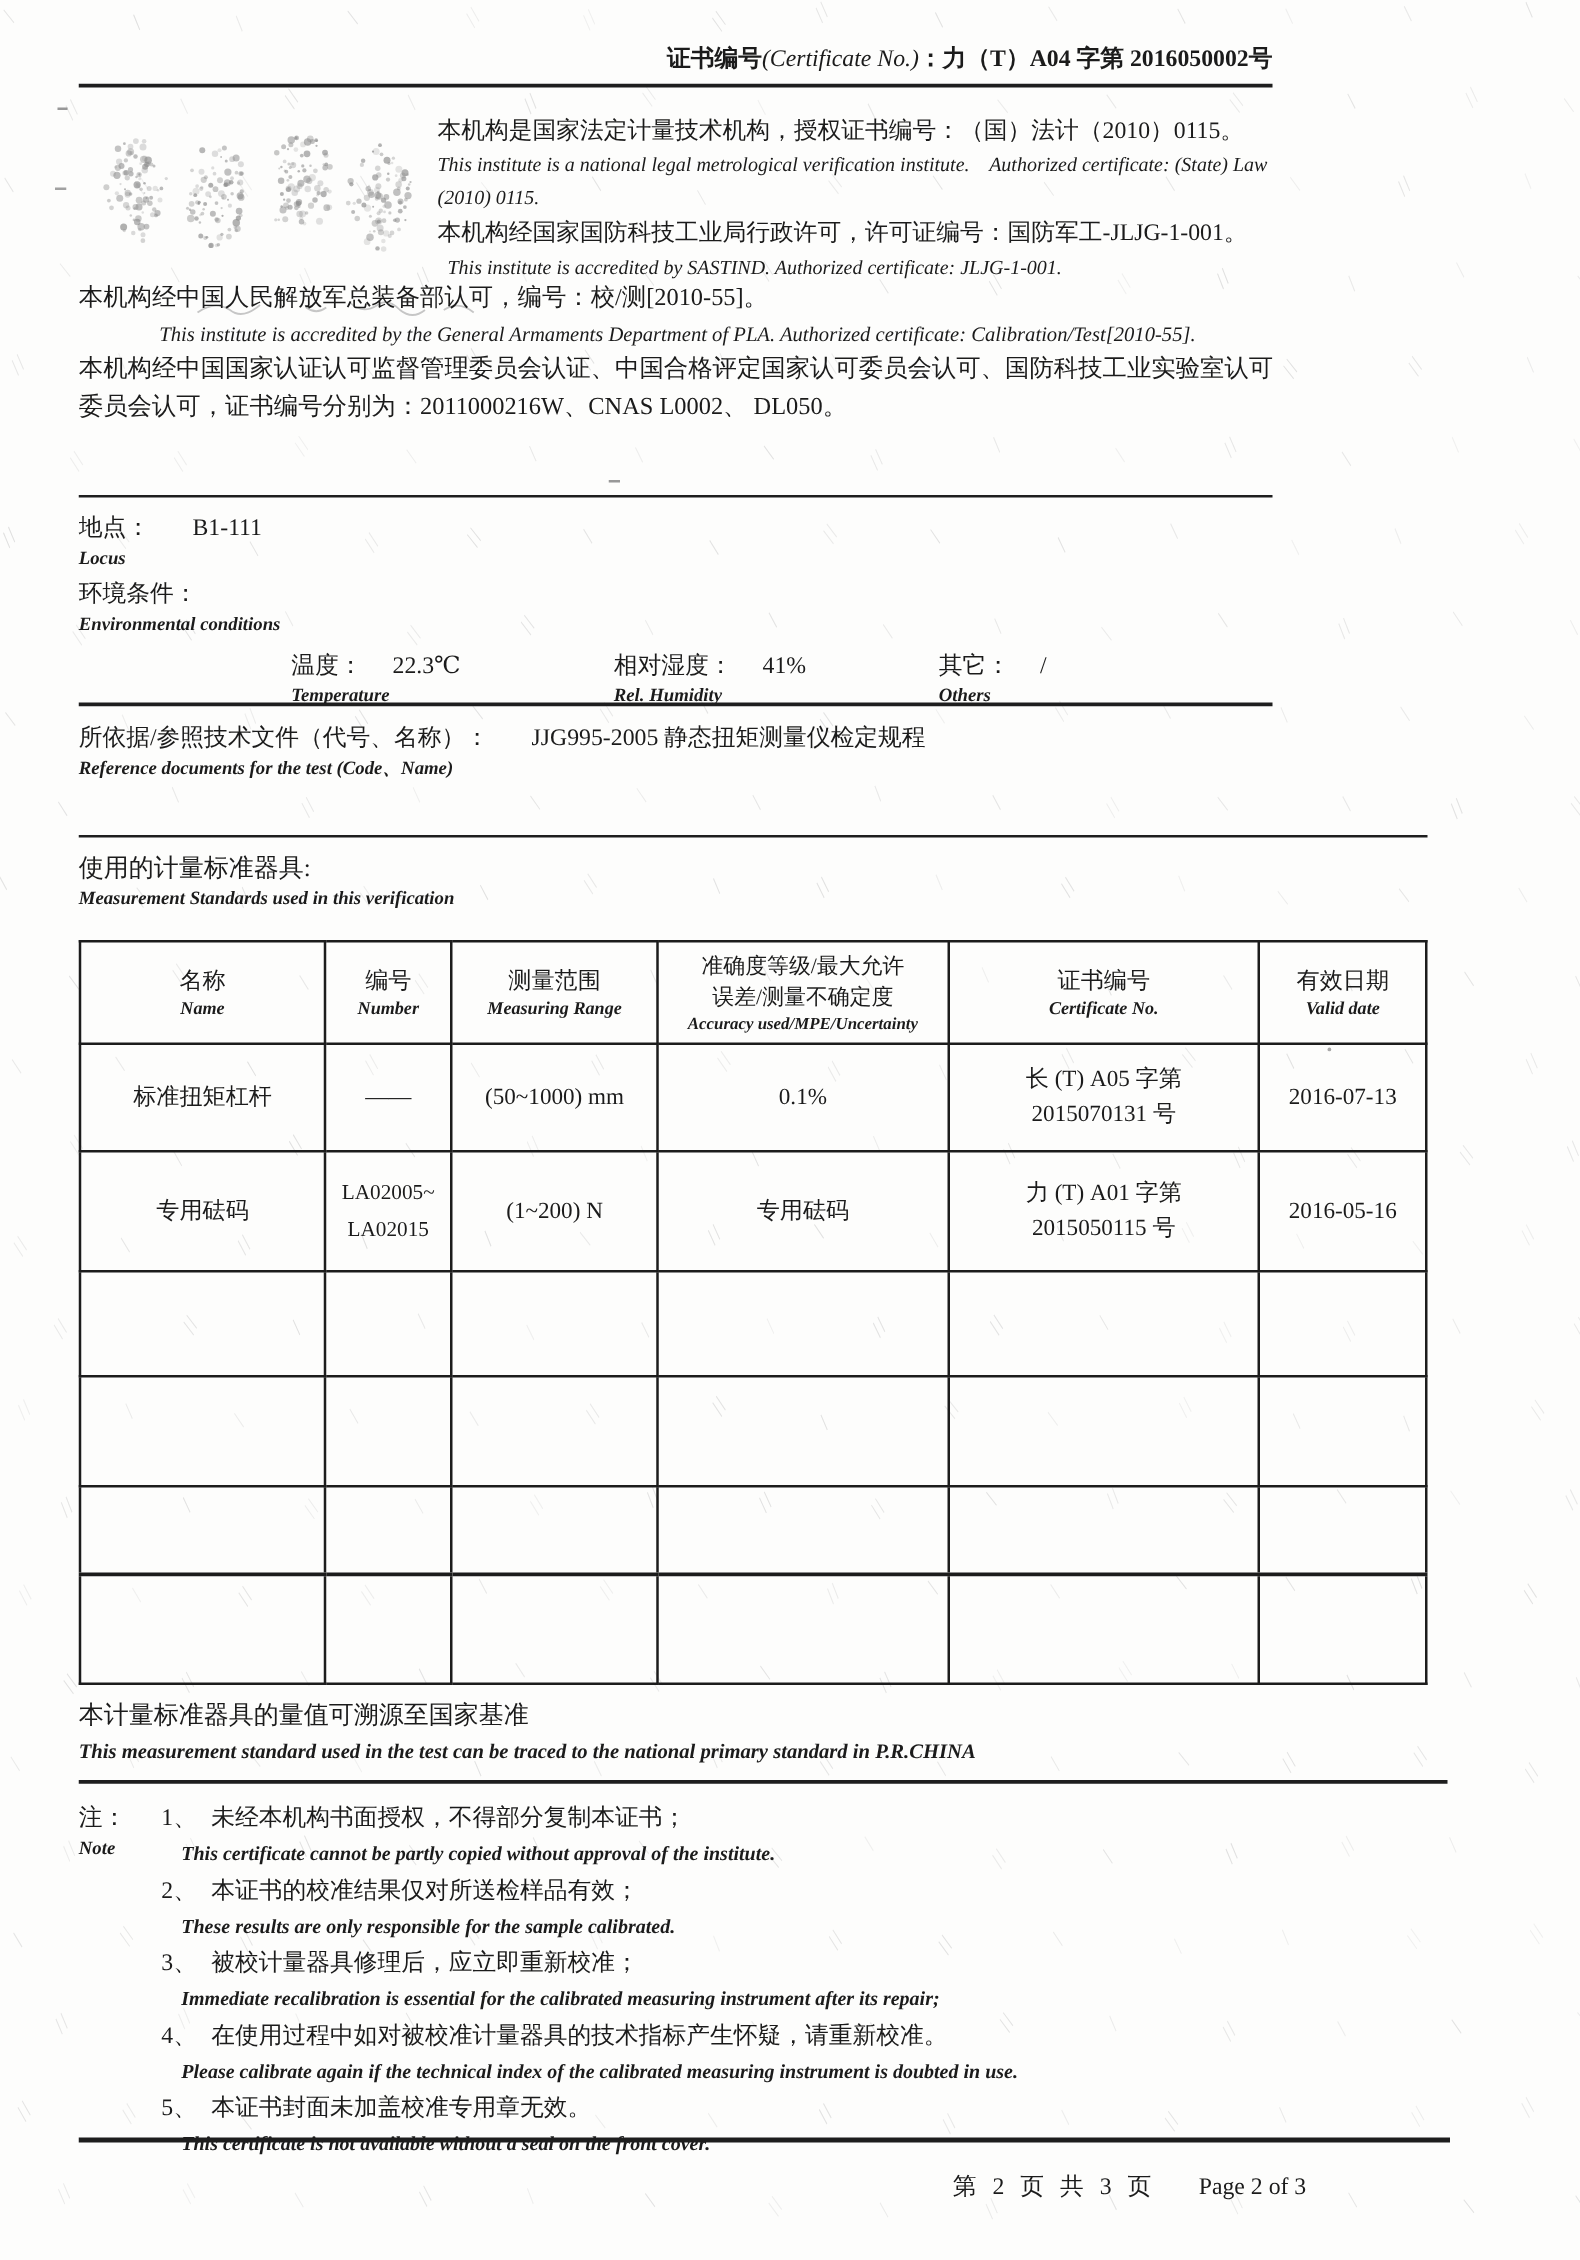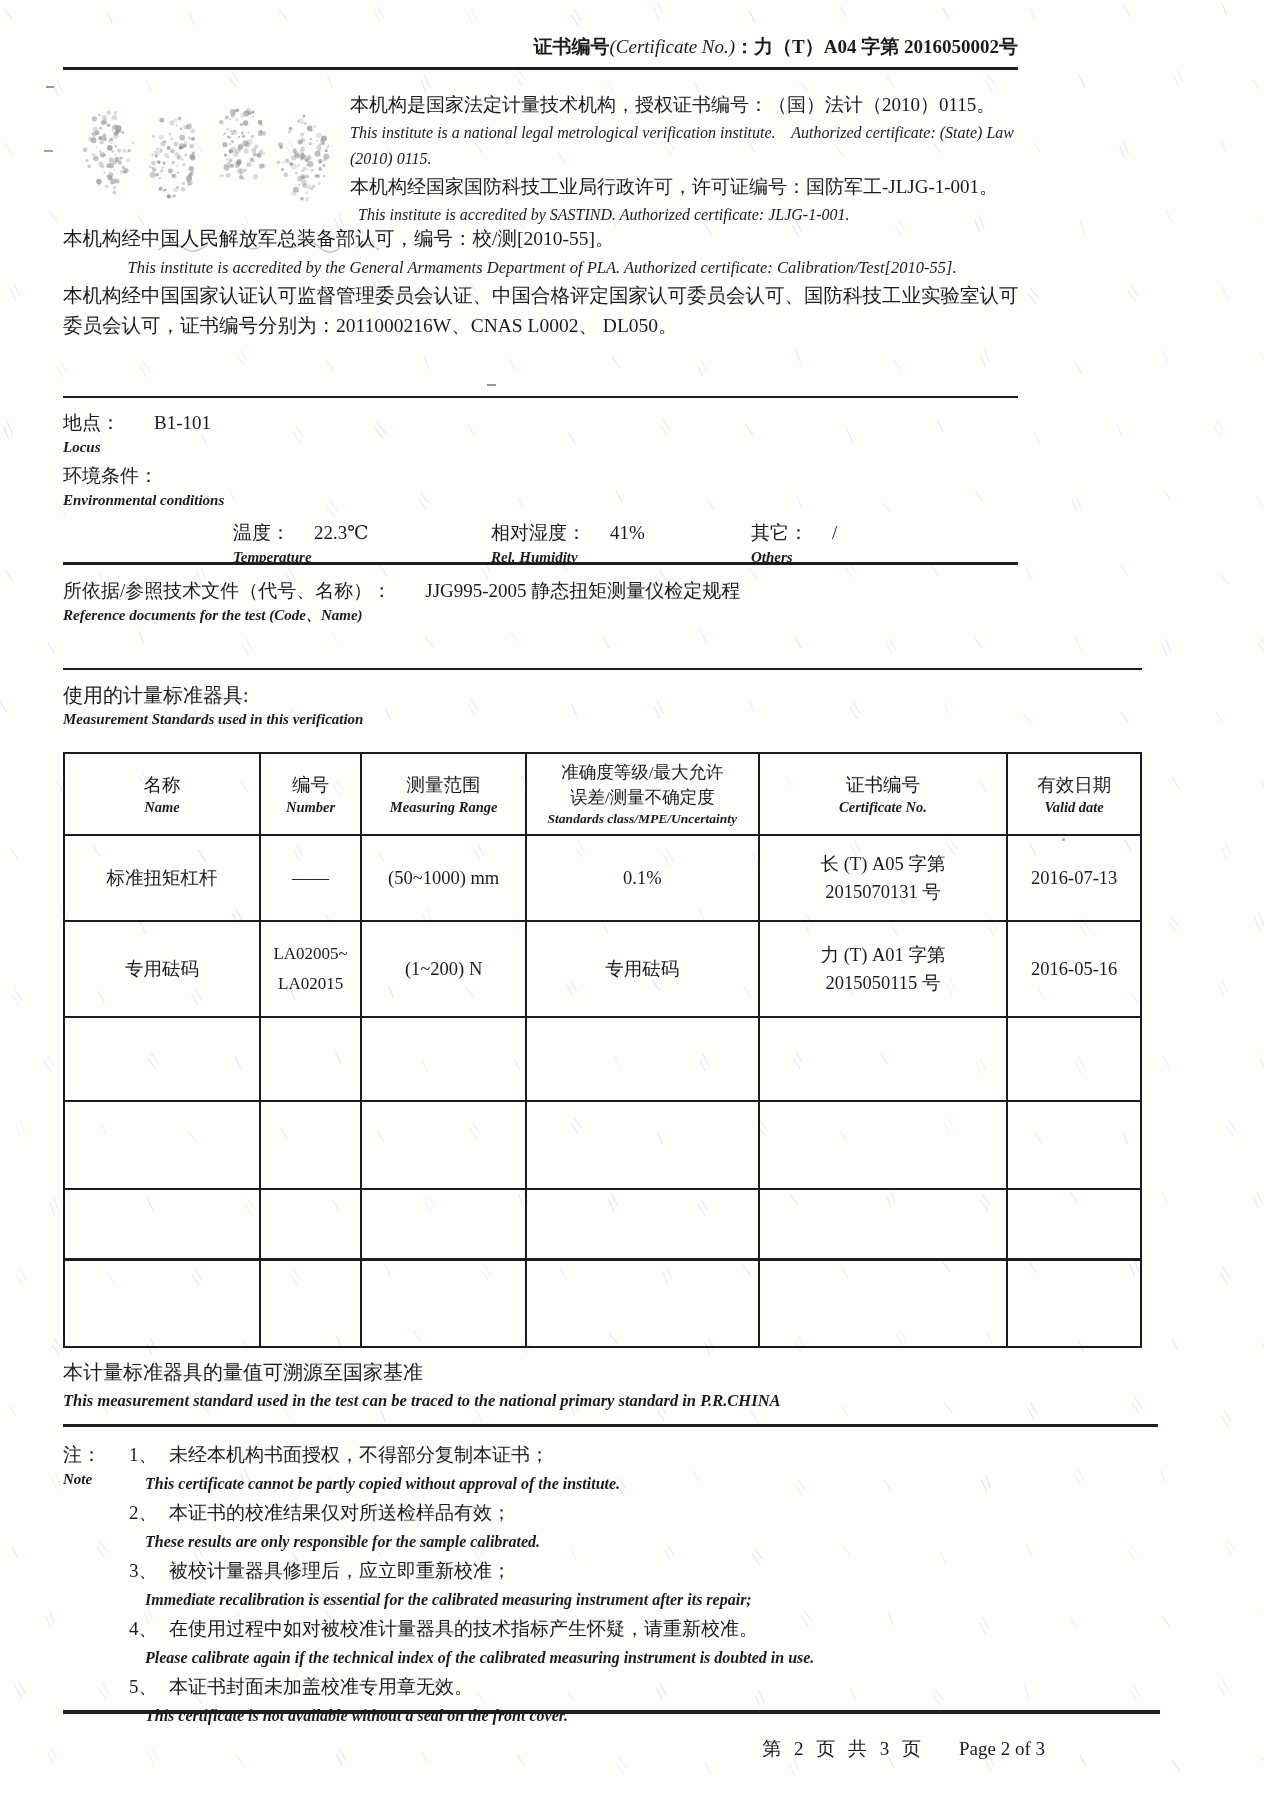--- a/index.html
+++ b/index.html
@@ -814,21 +814,21 @@
     <div class="abs accf">
       <div class="cnL">本机构经中国人民解放军总装备部认可，编号：校/测[2010-55]。</div>
       <div class="en">This institute is accredited by the General Armaments Department of PLA. Authorized certificate: Calibration/Test[2010-55].</div>
       <div class="cnL">本机构经中国国家认证认可监督管理委员会认证、中国合格评定国家认可委员会认可、国防科技工业实验室认可委员会认可，证书编号分别为：2011000216W、CNAS L0002、 DL050。</div>
     </div>
 
     <div class="rule" style="top:396px;left:63px;width:955px;height:2px;"></div>
 
     <div class="abs locus">
       <div class="cn">
-        <span>地点：</span><span class="val">B1-101</span>
+        <span>地点：</span><span class="val">B1-111</span>
       </div>
       <div class="sub">Locus</div>
       <div class="cn" style="margin-top:4px;">环境条件：</div>
       <div class="sub">Environmental conditions</div>
       <div class="envrow">
         <div class="envgrp g1">
           <div class="cn"><span>温度：</span><span class="v">22.3℃</span></div>
           <div class="sub">Temperature</div>
         </div>
         <div class="envgrp g2">
@@ -877,21 +877,21 @@
               <div class="hcn">编号</div>
               <div class="hen">Number</div>
             </td>
           <td>
               <div class="hcn">测量范围</div>
               <div class="hen">Measuring Range</div>
             </td>
           <td>
               <div class="hcn" style="font-size:17.5px;line-height:25px;">准确度等级/最大允许
 误差/测量不确定度</div>
-              <div class="hen" style="font-size:13.5px;">Standards class/MPE/Uncertainty</div>
+              <div class="hen" style="font-size:13.5px;">Accuracy used/MPE/Uncertainty</div>
             </td>
           <td>
               <div class="hcn">证书编号</div>
               <div class="hen">Certificate No.</div>
             </td>
           <td>
               <div class="hcn">有效日期</div>
               <div class="hen">Valid date</div>
             </td>
         </tr>

